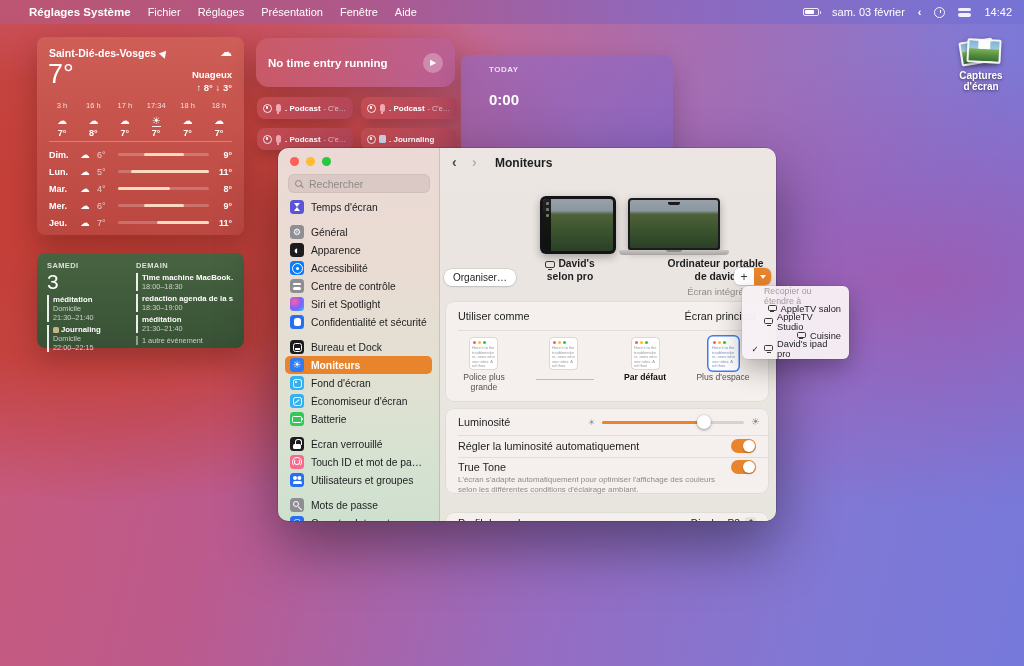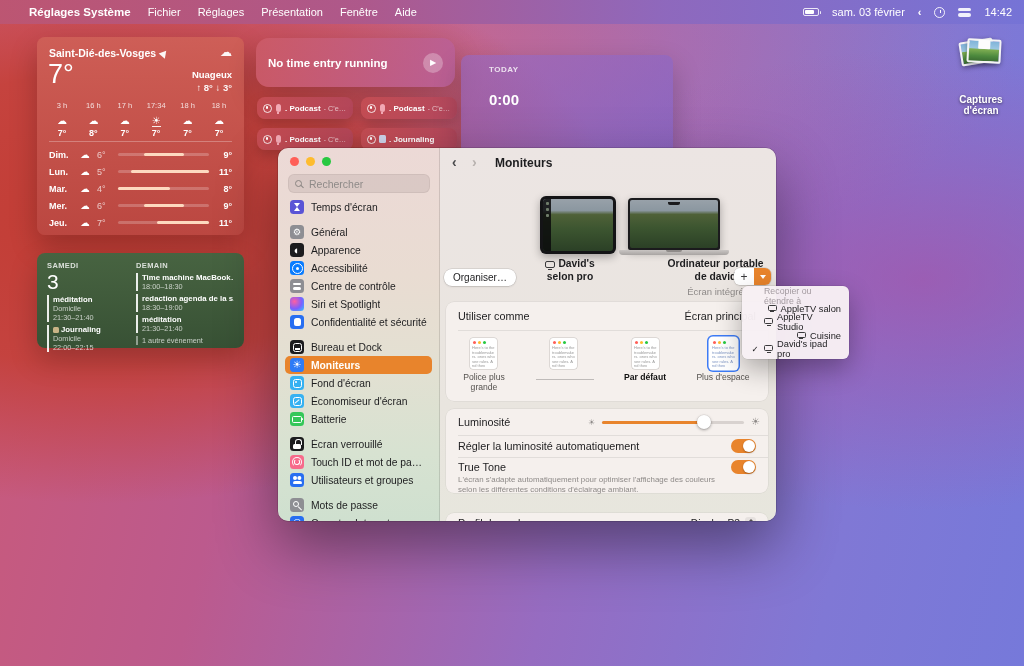--- a/index.html
+++ b/index.html
@@ -101,21 +101,21 @@
   .td-v{font-size:15px;font-weight:600;margin-top:17px;}
 
   
   .dicon{position:absolute;left:948px;top:36px;width:66px;text-align:center;}
   .dicon-img{position:relative;width:46px;height:34px;margin:0 auto;}
   .ph{position:absolute;border:2.5px solid #f4f4f4;border-radius:2px;box-shadow:0 2px 5px rgba(0,0,0,.35);
     background:linear-gradient(180deg,#7fb3d9 0%,#9cc7e2 38%,#7fae52 42%,#4d8a3e 75%,#3c6e33 100%);}
   .ph.back{left:2px;top:4px;width:34px;height:24px;transform:rotate(-9deg);}
   .ph.front{left:9px;top:3px;width:34px;height:24px;transform:rotate(3deg);}
   .ph.front::after{content:"";position:absolute;left:9px;top:-1px;width:12px;height:9px;background:#fdfdfd;border-radius:1px;}
-  .dicon-l{margin-top:24px;font-size:10px;font-weight:600;color:#fff;text-shadow:0 1px 3px rgba(0,0,0,.55);}
+  .dicon-l{margin-top:0;font-size:10px;font-weight:600;color:#fff;text-shadow:0 1px 3px rgba(0,0,0,.55);}
 
   
   .win{position:absolute;left:278px;top:148px;width:498px;height:373px;border-radius:10px;overflow:hidden;
     box-shadow:0 25px 60px rgba(0,0,0,.42),0 0 0 .5px rgba(0,0,0,.25);z-index:10;}
   .sidebar{position:absolute;left:0;top:0;bottom:0;width:162px;
     background:linear-gradient(180deg,#ecd9d6 0%,#e9dcd2 34%,#e3e0d2 58%,#d7e2d1 82%,#cfe0cf 100%);
     border-right:1px solid rgba(0,0,0,.12);}
   .traffic{position:absolute;left:12px;top:9px;display:flex;gap:7px;}
   .tl{width:9px;height:9px;border-radius:50%;}
   .tl.r{background:#ff5f57;}.tl.y{background:#febc2e;}.tl.g{background:#28c840;}

